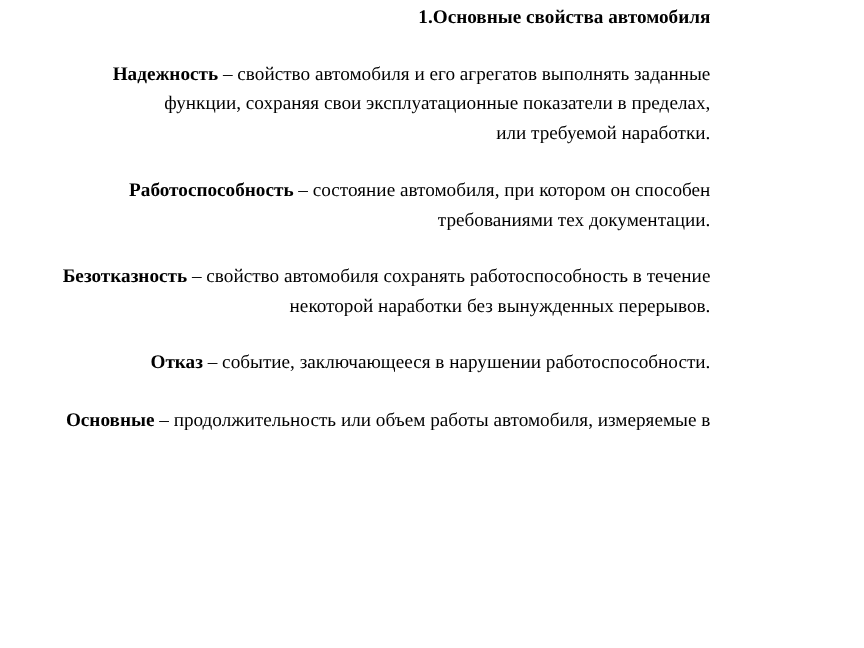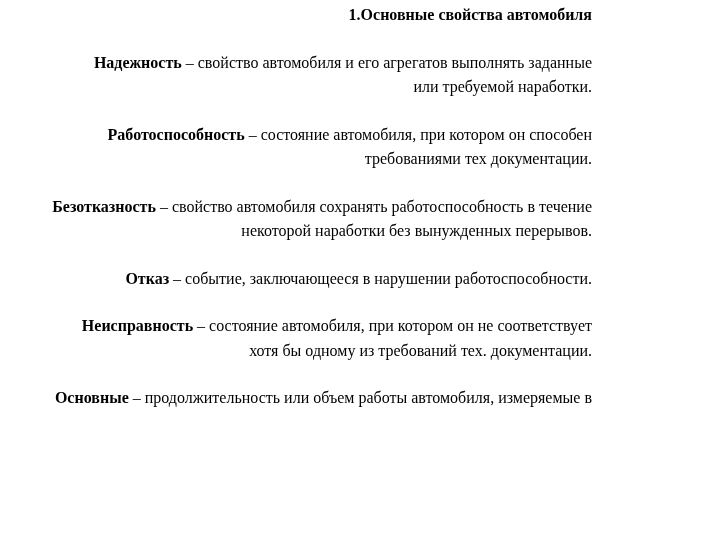--- a/index.html
+++ b/index.html
@@ -46,39 +46,36 @@
 <body>
 
 <div class="slide">
 
   <div class="title-line">
     <span class="title-num">1.</span><span class="title-text">Основные свойства автомобиля</span>
   </div>
 
   <div class="para">
     <div class="line"><b class="term">Надежность</b><span> – свойство автомобиля и его агрегатов выполнять заданные</span></div>
+    <div class="line cont">функции, сохраняя свои эксплуатационные показатели в пределах,</div>
     <div class="line cont">или требуемой наработки.</div>
   </div>
 
   <div class="para">
     <div class="line"><b class="term">Работоспособность</b><span> – состояние автомобиля, при котором он способен</span></div>
     <div class="line cont">требованиями тех документации.</div>
   </div>
 
   <div class="para">
     <div class="line"><b class="term">Безотказность</b><span> – свойство автомобиля сохранять работоспособность в течение</span></div>
     <div class="line cont">некоторой наработки без вынужденных перерывов.</div>
   </div>
 
   <div class="para">
     <div class="line"><b class="term">Отказ</b><span> – событие, заключающееся в нарушении работоспособности.</span></div>
   </div>
 
-  <div class="para">
-    <div class="line"><b class="term">Неисправность</b><span> – состояние автомобиля, при котором он не соответствует</span></div>
-    <div class="line cont">хотя бы одному из требований тех. документации.</div>
-  </div>
 
   <div class="para">
     <div class="line"><b class="term">Основные</b><span> – продолжительность или объем работы автомобиля, измеряемые в</span></div>
   </div>
 
 </div>
 
 </body></html>

